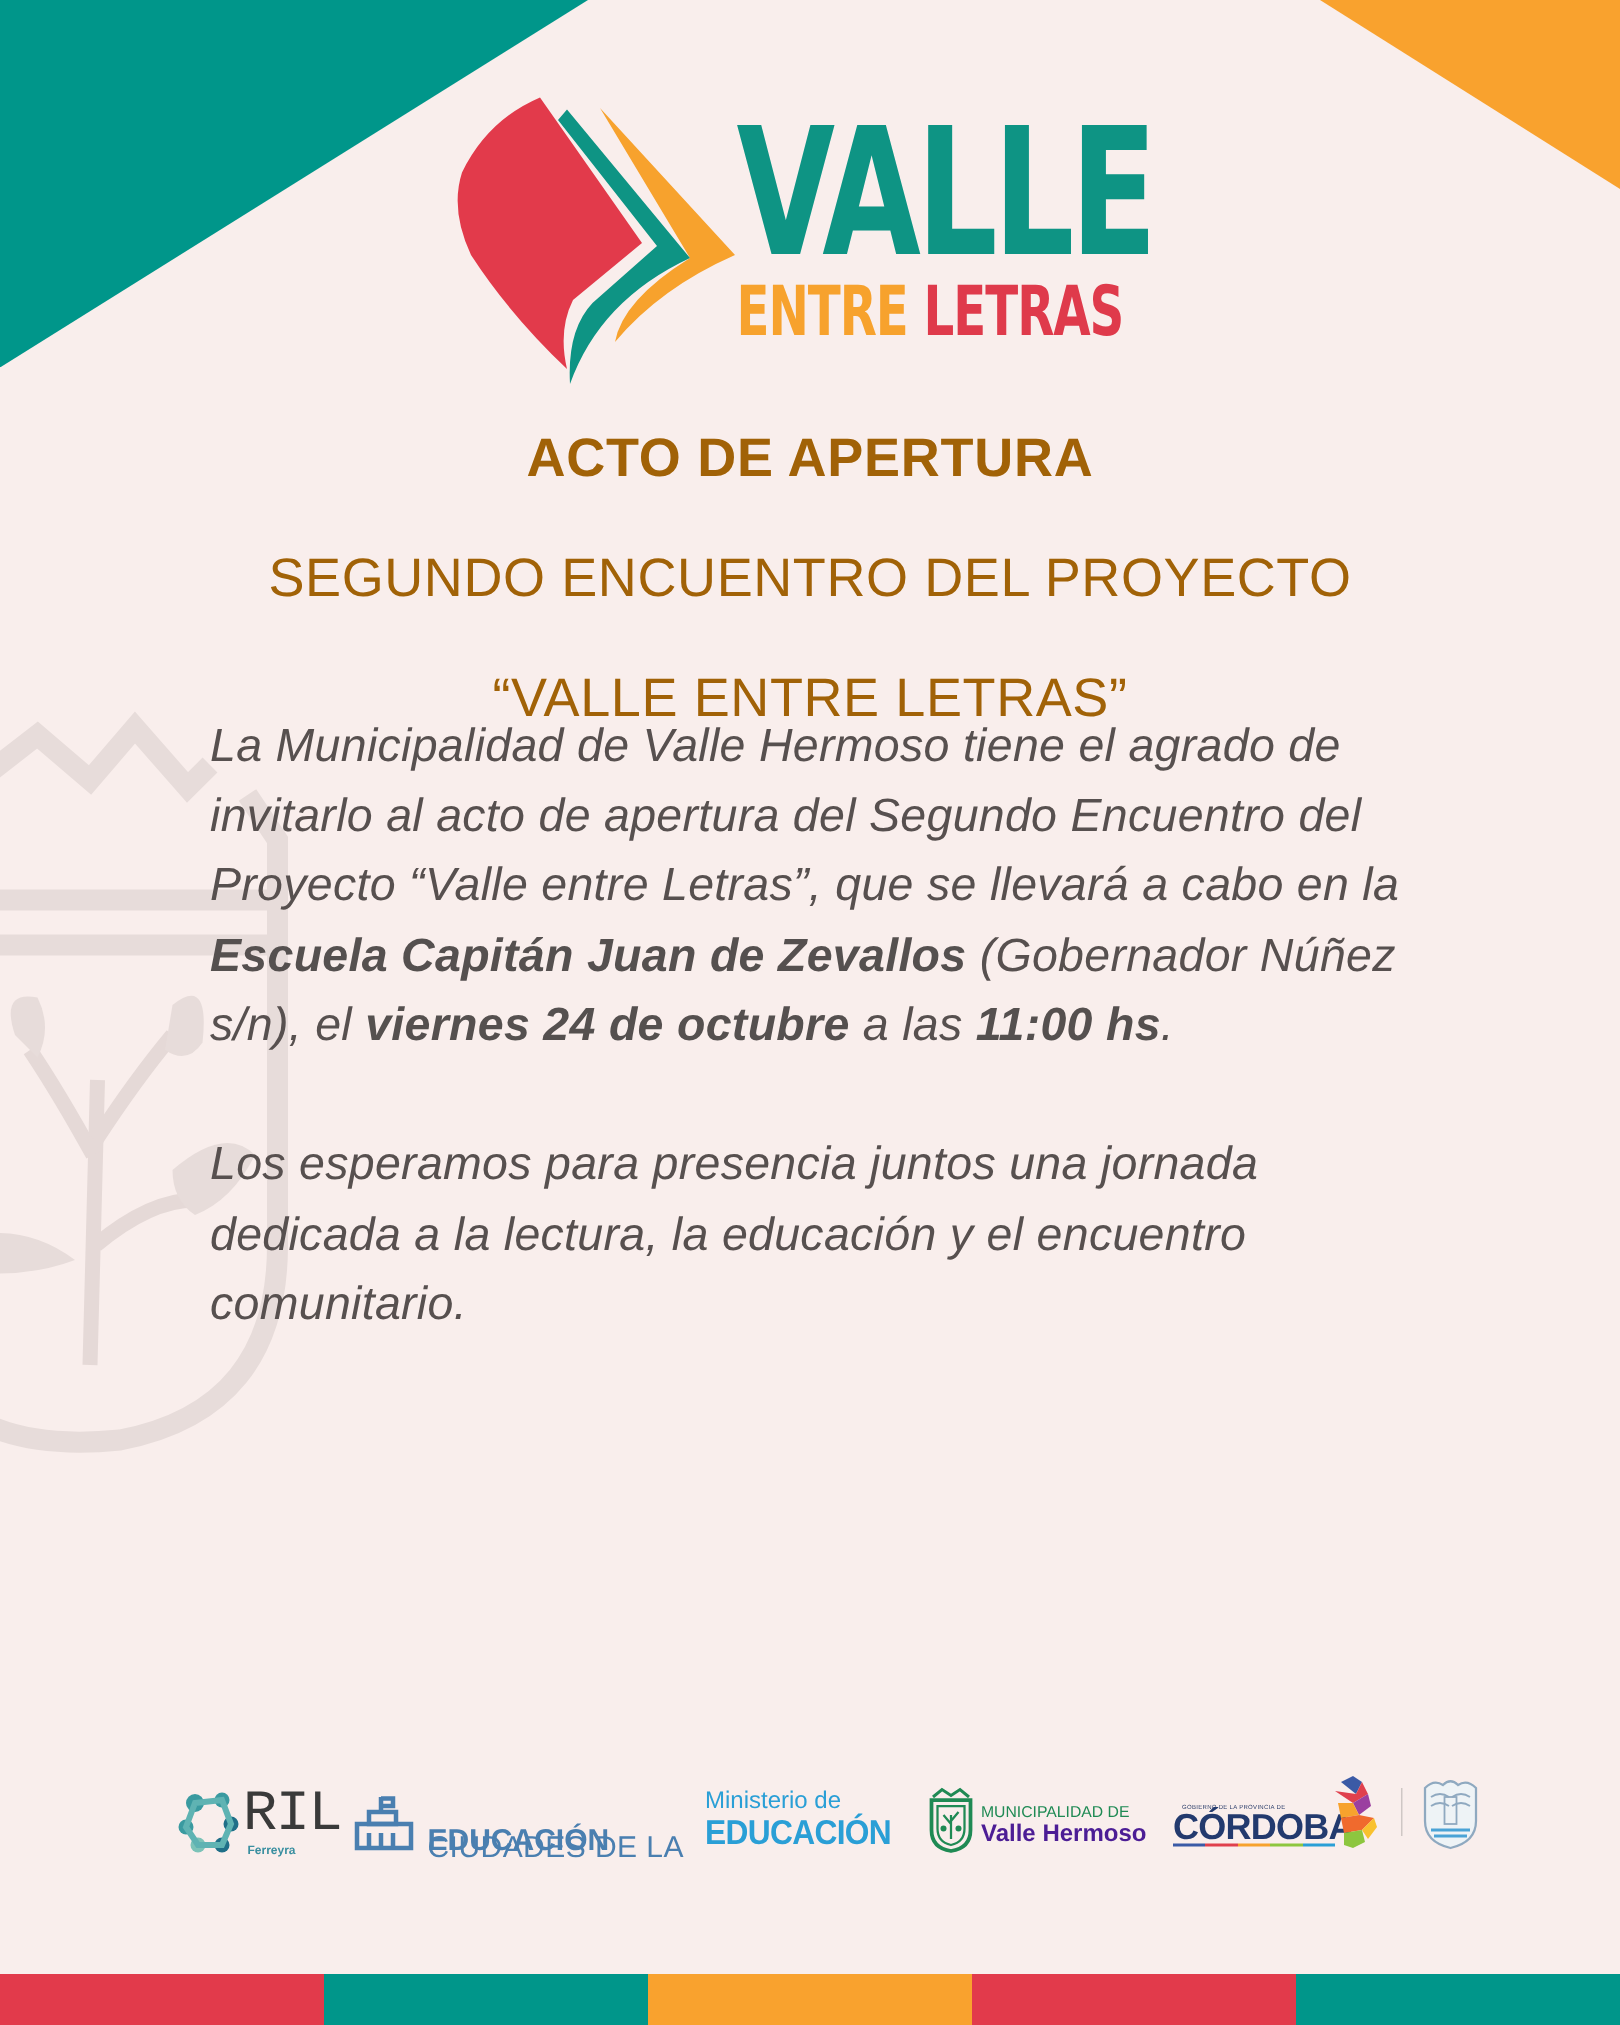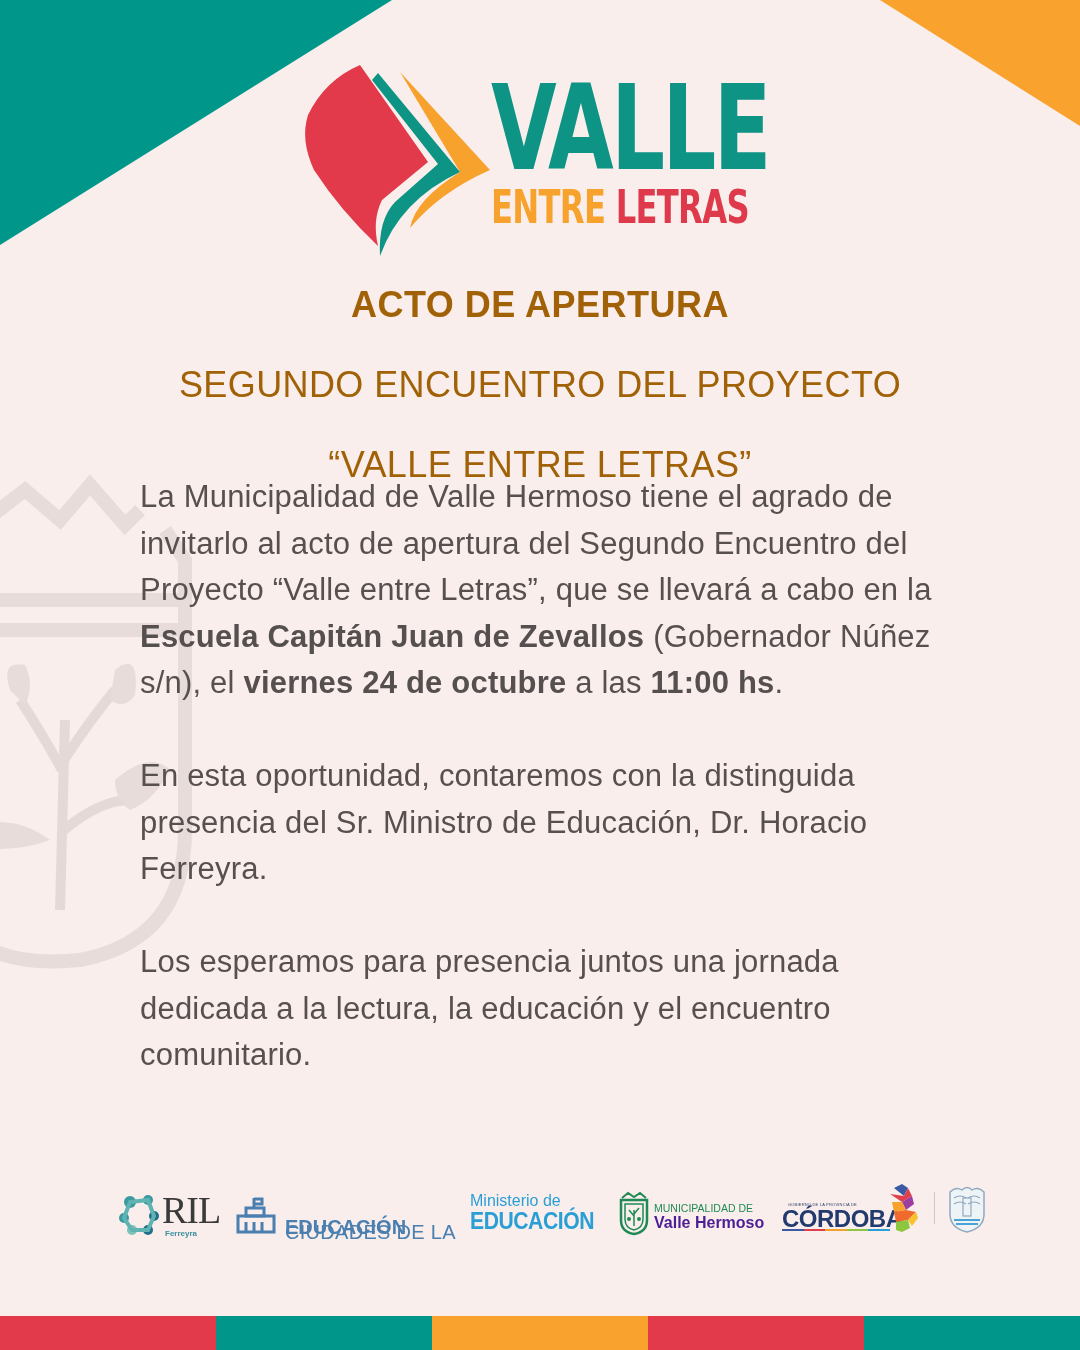--- a/index.html
+++ b/index.html
@@ -18,27 +18,27 @@
   .logo-entre-letras { font-family:"DejaVu Sans", sans-serif; font-weight:bold; font-size:46px; line-height:46px;
     transform:scaleX(0.7); transform-origin:left top; white-space:nowrap; margin-top:0px; letter-spacing:-1px; }
   .logo-entre { color:#f7a22d; }
   .logo-letras { color:#df3a4b; }
 
   .titles { position:absolute; left:0; top:282px; width:1080px; text-align:center; color:#a16207; }
   .title-1 { font-weight:bold; font-size:36px; line-height:46px; letter-spacing:0.5px; }
   .title-2, .title-3 { font-size:36px; line-height:46px; letter-spacing:0.4px;margin-top:34px; }
 
   .body { position:absolute; left:140px; top:474px; width:820px; color:#57504f; font-size:31px; line-height:46.5px; letter-spacing:0.2px; }
-  .body p { margin-bottom:46.5px; }
+  .body p { margin-bottom:46.5px;font-style:italic; }
   .body b { font-weight:bold; color:#55504f; }
 
   .footer { position:absolute; left:118px; top:1182px; height:60px; width:880px; }
   .flogo { position:absolute; top:0; }
   .ril { left:0; top:10px; width:100px; height:46px; }
-  .ril-text { position:absolute; left:44px; top:-4px; font-size:38px; color:#3a3a3a; font-weight:normal; letter-spacing:-1px; font-family:Liberation Serif, serif; }
+  .ril-text { position:absolute; left:44px; top:-4px; font-size:38px; color:#3a3a3a; font-weight:normal; letter-spacing:-1px; font-family:Liberation Mono, monospace; }
   .ril-sub { position:absolute; left:47px; top:37px; font-size:8px; color:#3a8fa0; font-weight:bold; }
   .ciudades { left:118px; top:12px; width:220px; height:46px; }
   .ciudades-l1 { position:absolute; left:49px; top:0; font-size:20px; color:#4a7fb0; letter-spacing:0.3px; white-space:nowrap;margin-top:27px; }
   .ciudades-l2 { position:absolute; left:49px; top:22px; font-size:20px; color:#4a7fb0; font-weight:bold; white-space:nowrap; }
   .ministerio { left:352px; top:10px; width:140px; }
   .min-l1 { position:absolute; left:0; top:0; font-size:16px; color:#2a9fd6; white-space:nowrap; }
   .min-l2 { position:absolute; left:0; top:16px; font-size:23px; color:#2a9fd6; font-weight:bold; letter-spacing:-0.5px; white-space:nowrap; transform:scaleX(0.92); transform-origin:left top; }
   .muni { left:500px; top:8px; width:150px; }
   .muni-l1 { position:absolute; left:36px; top:12px; font-size:10.5px; color:#1f8a54; white-space:nowrap; }
   .muni-l2 { position:absolute; left:36px; top:24px; font-size:16px; color:#4c1d95; font-weight:bold; white-space:nowrap; }
@@ -95,21 +95,20 @@
 </div>
 
 <div class="titles">
   <div class="title-1">ACTO DE APERTURA</div>
   <div class="title-2">SEGUNDO ENCUENTRO DEL PROYECTO</div>
   <div class="title-3">“VALLE ENTRE LETRAS”</div>
 </div>
 
 <div class="body">
   <p><span>La Municipalidad de Valle Hermoso tiene el agrado de invitarlo al acto de apertura del Segundo Encuentro del Proyecto “Valle entre Letras”, que se llevará a cabo en la </span><b>Escuela Capitán Juan de Zevallos</b><span> (Gobernador Núñez s/n), el </span><b>viernes 24 de octubre</b><span> a las </span><b>11:00 hs</b><span>.</span></p>
-  <p>En esta oportunidad, contaremos con la distinguida presencia del Sr. Ministro de Educación, Dr. Horacio Ferreyra.</p>
   <p>Los esperamos para presencia juntos una jornada dedicada a la lectura, la educación y el encuentro comunitario.</p>
 </div>
 
 <div class="footer">
   <div class="flogo ril">
     <svg width="44" height="46" viewBox="0 0 44 46" style="position:absolute;left:0;top:0;">
       <g fill="#3a9aa0">
         <circle cx="12" cy="10" r="6"></circle>
           <circle cx="30" cy="8" r="5"></circle>
           <circle cx="6" cy="26" r="5"></circle>

